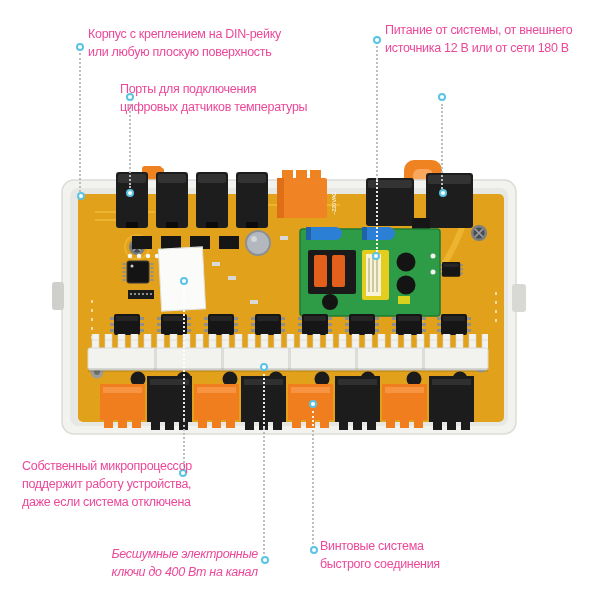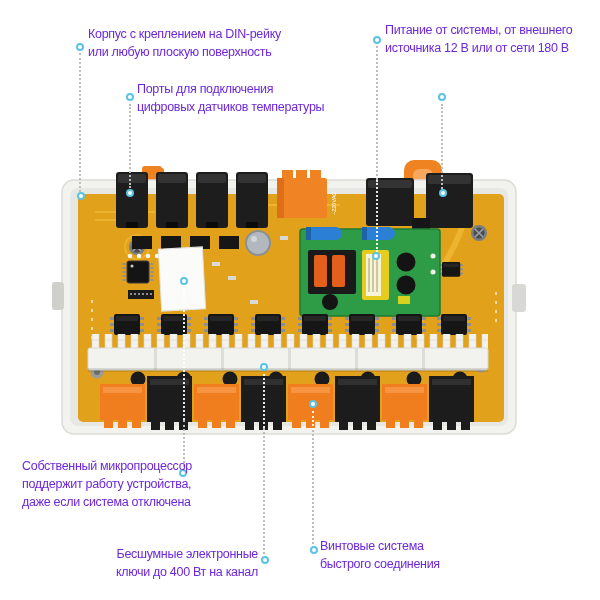--- a/index.html
+++ b/index.html
@@ -1,21 +1,21 @@
 <!DOCTYPE html>
 <html><head>
 <meta charset="utf-8">
 <style>
   html,body{margin:0;padding:0;background:#ffffff;}
   .stage{position:relative;width:600px;height:600px;background:#ffffff;overflow:hidden;
          font-family:"Liberation Sans",sans-serif;}
   .device-svg{position:absolute;left:0;top:0;width:600px;height:600px;}
   .callout-text{position:absolute;font-size:12.5px;line-height:18px;letter-spacing:-0.3px;
-                color:#6d28d9;white-space:pre-line;}
-  .callout-text.right{text-align:right;}
+                color:#ec4899;white-space:pre-line;}
+  .callout-text.right{text-align:center;font-style:italic;}
   .leader{position:absolute;width:0;border-left:2px dotted #BDBDBD;}
   .leader.onboard{border-left:2px dotted rgba(255,255,255,0.9);}
   .dot{position:absolute;width:8px;height:8px;box-sizing:border-box;border:2px solid #5BC3E4;
        border-radius:50%;background:#ffffff;}
 </style>
 </head>
 <body>
 
 <div class="stage">
 
@@ -229,21 +229,21 @@
   <div class="dot" style="left:439px;top:189px"></div>
   <div class="dot" style="left:179px;top:469px"></div>
   <div class="dot" style="left:180px;top:277px"></div>
   <div class="dot" style="left:261px;top:556px"></div>
   <div class="dot" style="left:260px;top:363px"></div>
   <div class="dot" style="left:310px;top:546px"></div>
   <div class="dot" style="left:309px;top:400px"></div>
 
   <div class="callout-text" style="left:88px;top:25px">Корпус с креплением на DIN-рейку
 или любую плоскую поверхность</div>
-  <div class="callout-text" style="left:137px;top:80px">Порты для подключения
+  <div class="callout-text" style="left:120px;top:80px">Порты для подключения
 цифровых датчиков температуры</div>
   <div class="callout-text" style="left:385px;top:21px">Питание от системы, от внешнего
 источника 12 В или от сети 180 В</div>
   <div class="callout-text" style="left:22px;top:457px">Собственный микропроцессор
 поддержит работу устройства,
 даже если система отключена</div>
   <div class="callout-text right" style="right:342px;top:545px">Бесшумные электронные
 ключи до 400 Вт на канал</div>
   <div class="callout-text" style="left:320px;top:537px">Винтовые система
 быстрого соединения</div>

